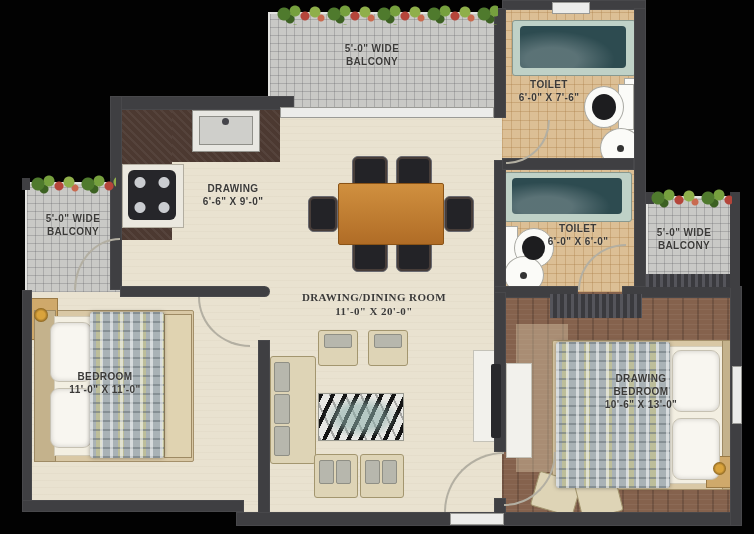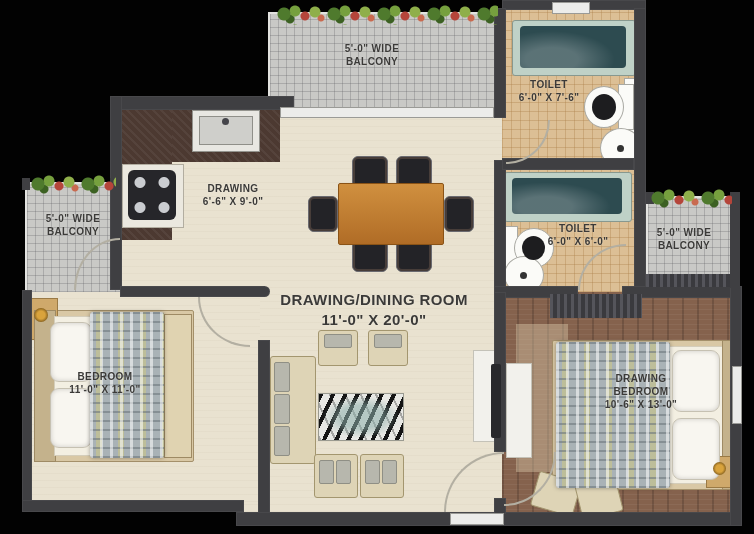--- a/index.html
+++ b/index.html
@@ -28,21 +28,21 @@
   .sill{background:#ececea;border:1px solid #9a9a96;z-index:7;}
   .blackpatch{background:#020202;z-index:5;}
   .arc{position:absolute;border:2px solid #b3afa2;background:transparent;z-index:7;}
   .arc-br{border-top:none;border-left:none;border-bottom-right-radius:100%;}
   .arc-bl{border-top:none;border-right:none;border-bottom-left-radius:100%;}
   .arc-tl{border-bottom:none;border-right:none;border-top-left-radius:100%;}
   
   .label{position:absolute;z-index:10;text-align:center;color:#3b3a38;font-weight:bold;
          font-size:10px;letter-spacing:.4px;line-height:1.3;
          text-shadow:0 0 2px rgba(255,255,255,.45);}
-  .label.big{font-size:15px;}
+  .label.big{font-size:11px;font-family:Liberation Serif, serif;}
   .label span{display:block;}
   
   .plants{z-index:8;
     background-image:
       radial-gradient(circle at 8px 9px,#4f7a2d 0 6px,transparent 7px),
       radial-gradient(circle at 19px 6px,#76a03e 0 5px,transparent 6px),
       radial-gradient(circle at 29px 11px,#b5453a 0 4px,transparent 5px),
       radial-gradient(circle at 39px 7px,#8faf4a 0 5px,transparent 6px),
       radial-gradient(circle at 45px 13px,#c96a4f 0 3px,transparent 4px),
       radial-gradient(circle at 14px 14px,#3c6122 0 4px,transparent 5px);

